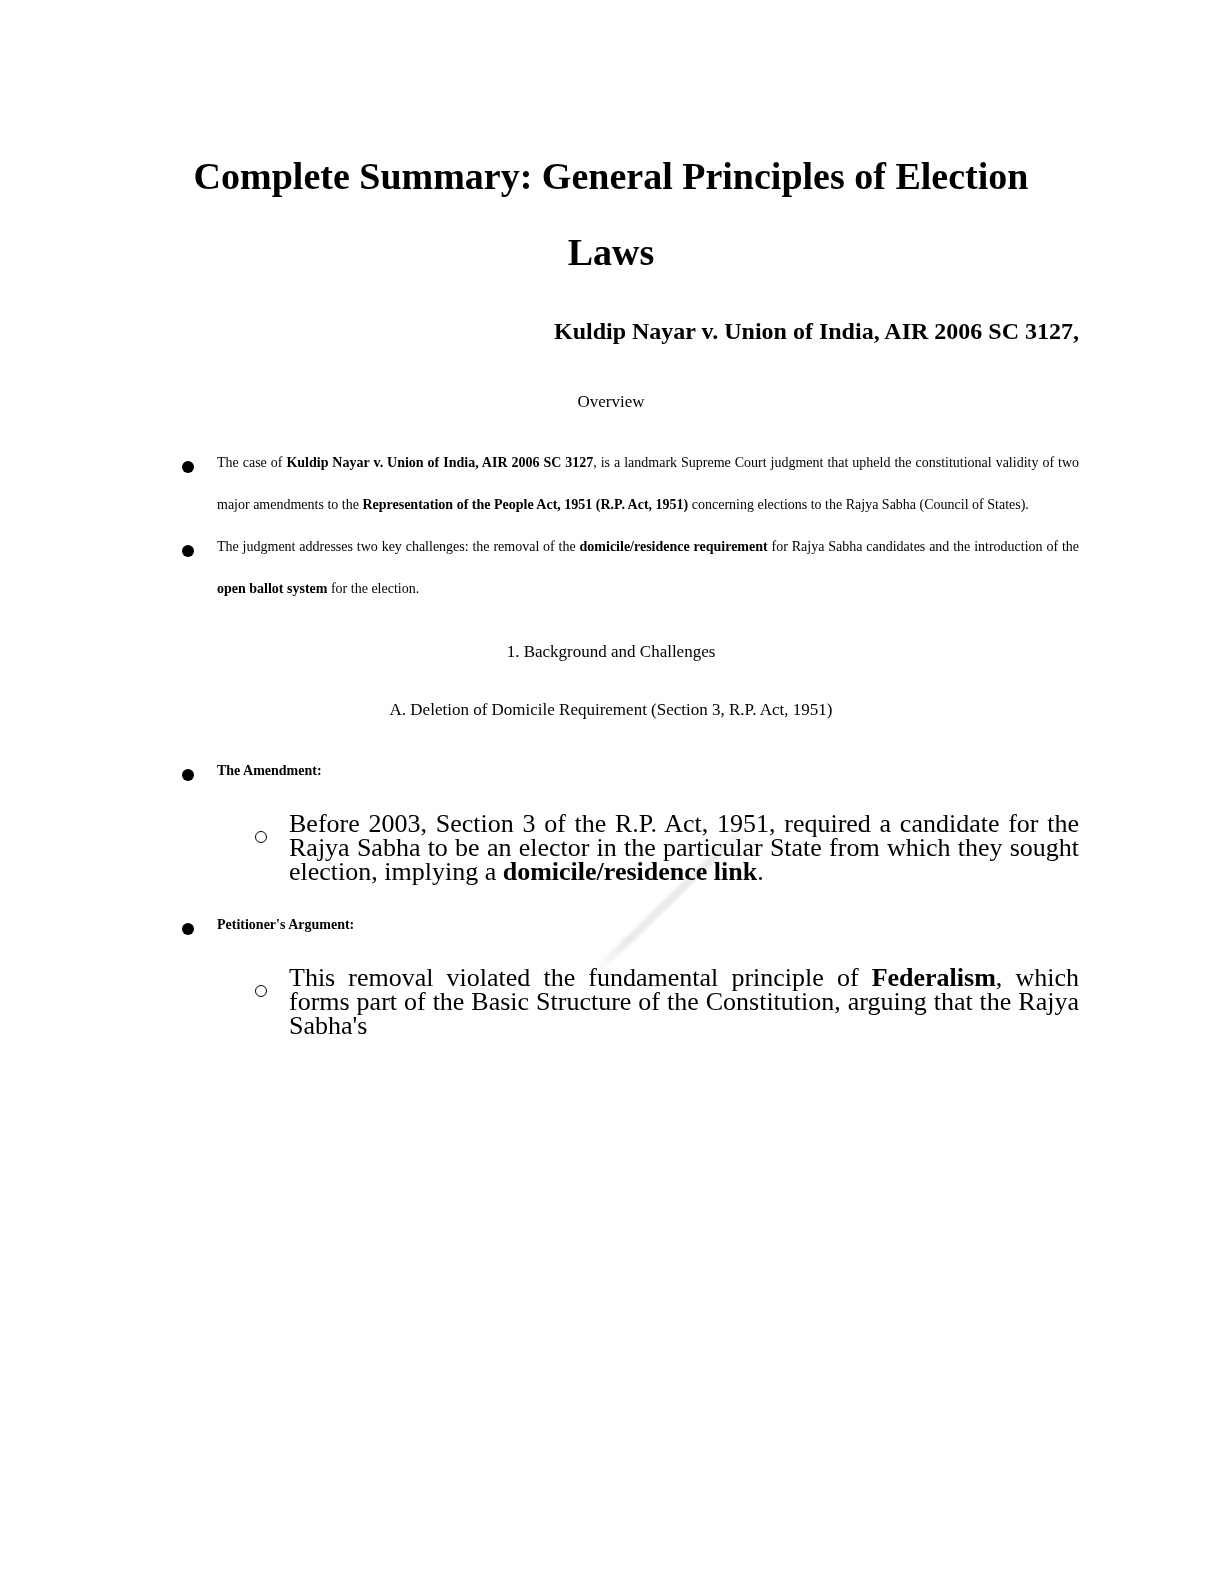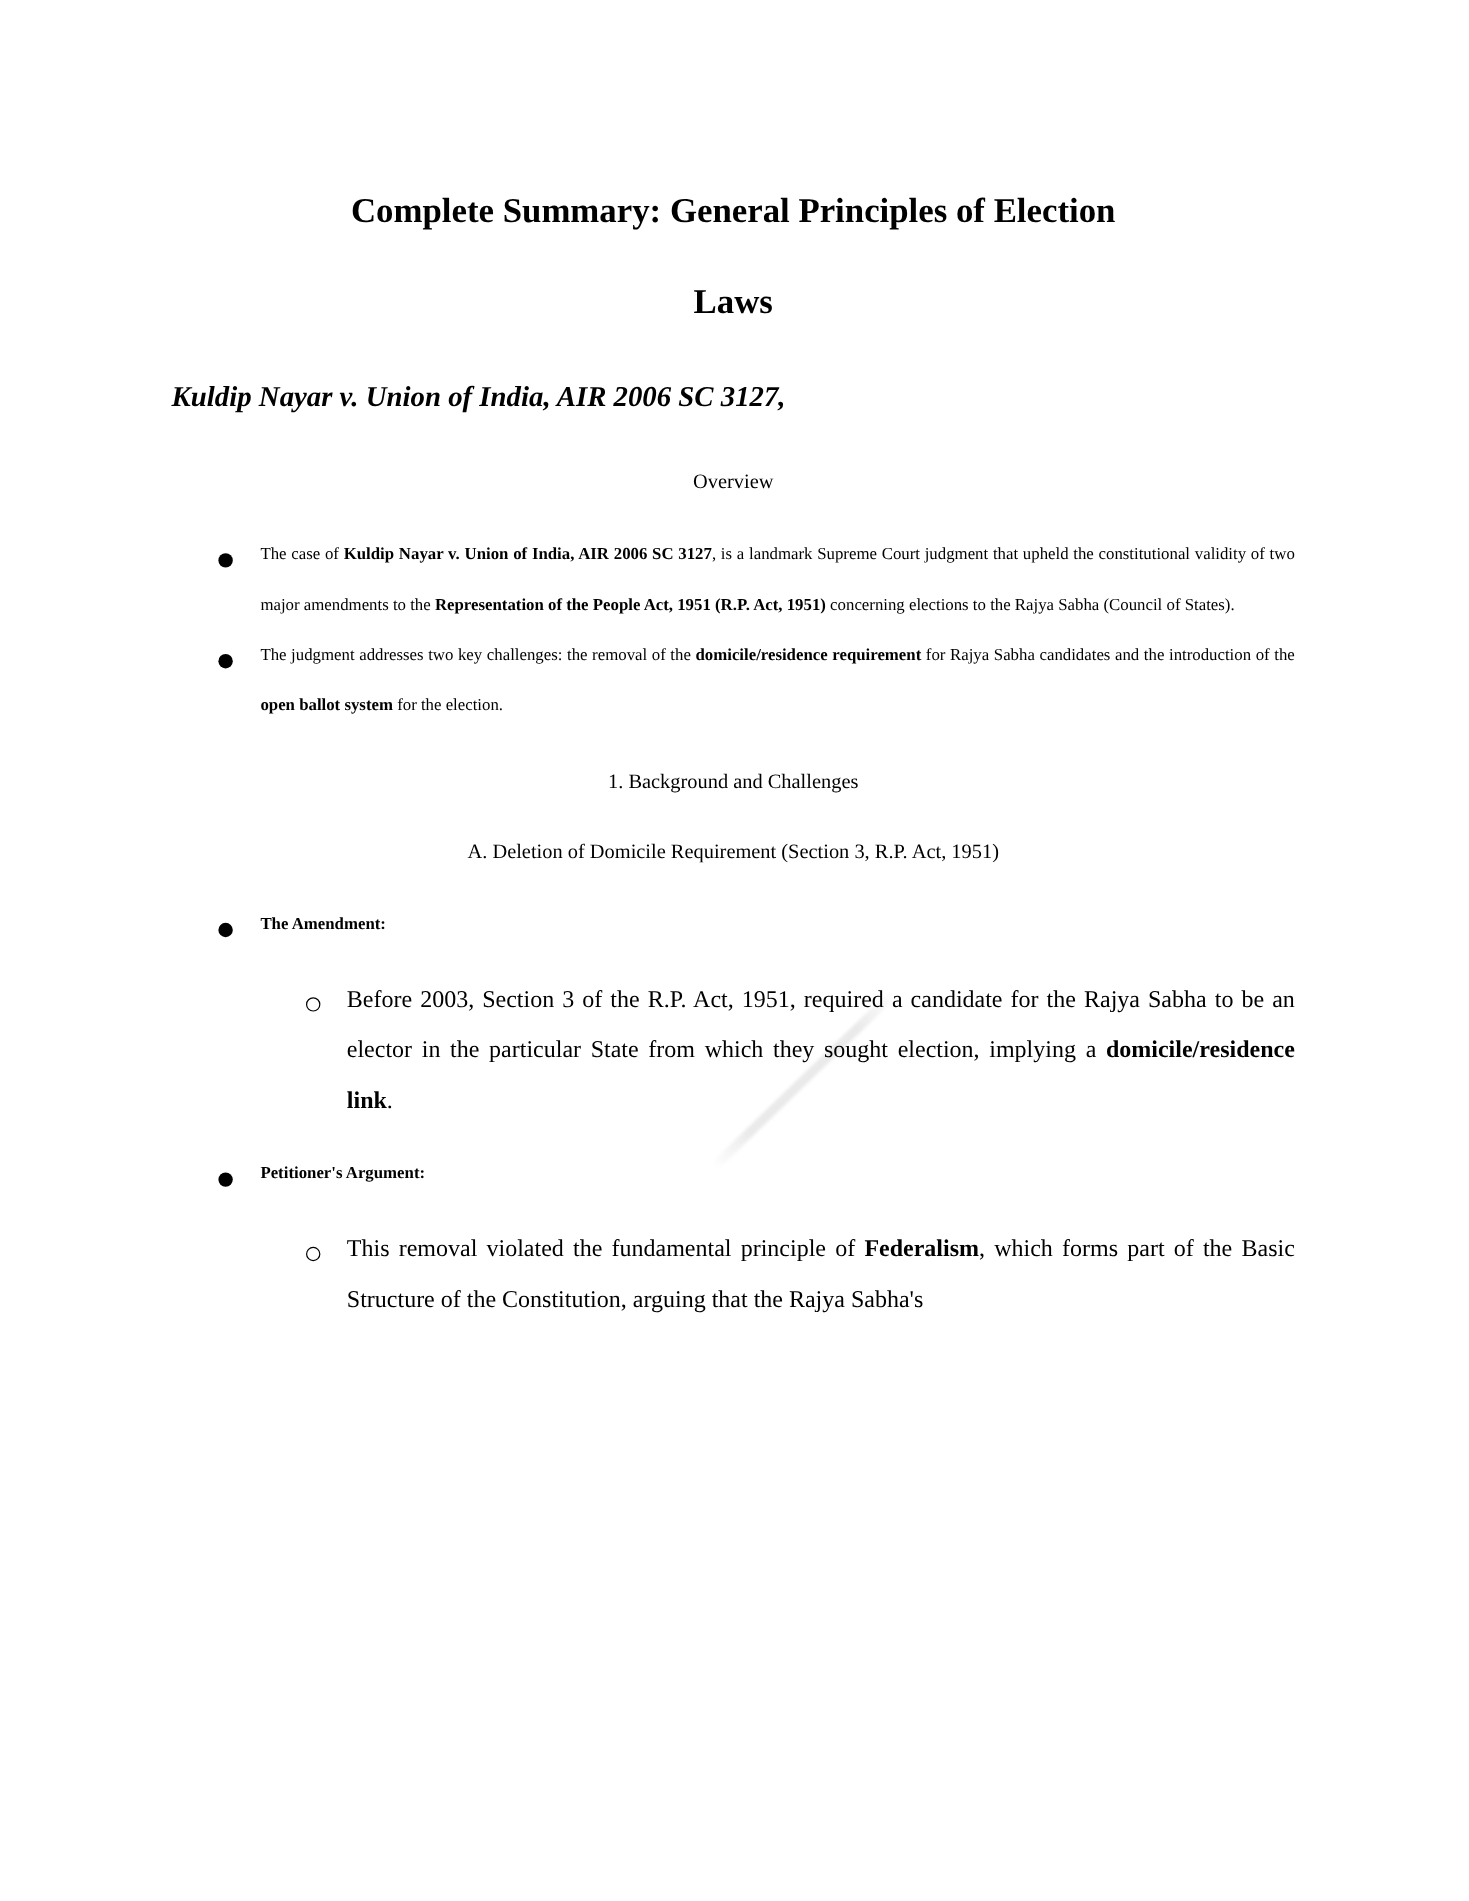--- a/index.html
+++ b/index.html
@@ -15,32 +15,31 @@
     position:relative;
     width:1224px; height:1584px;
     background:#ffffff;
   }
   .content {
     position:relative;
     padding:0 145px 0 143px;
   }
   .doc-title {
     margin-top:138px;
-    font-size:29px;
+    font-size:38px;
     font-weight:bold;
     line-height:76px;
     text-align:center;
   }
   .doc-subtitle {
     margin-top:24px;
     font-size:24px;
     line-height:34px;
     font-weight:bold;
-    font-style:italic;
-    text-align:left;
+    text-align:right;
   }
   .h2 {
     margin-top:26px;
     font-size:17px;
     line-height:32px;
     font-weight:normal;
     text-align:center;
   }
   .h2.overview { margin-top:38px; }
   .para {
@@ -53,22 +52,22 @@
   .li1 {
     position:relative;
     padding-left:74px;
     font-size:14px;
     line-height:42px;
     text-align:justify;
   }
   .li2 {
     position:relative;
     padding-left:146px;
-    font-size:20px;
-    line-height:42px;
+    font-size:26px;
+    line-height:24px;
     text-align:justify;
   }
   .gap { margin-bottom:20px; }
   .dot {
     position:absolute;
     left:39px; top:19px;
     width:12px; height:12px;
     border-radius:50%;
     background:#000;
   }

